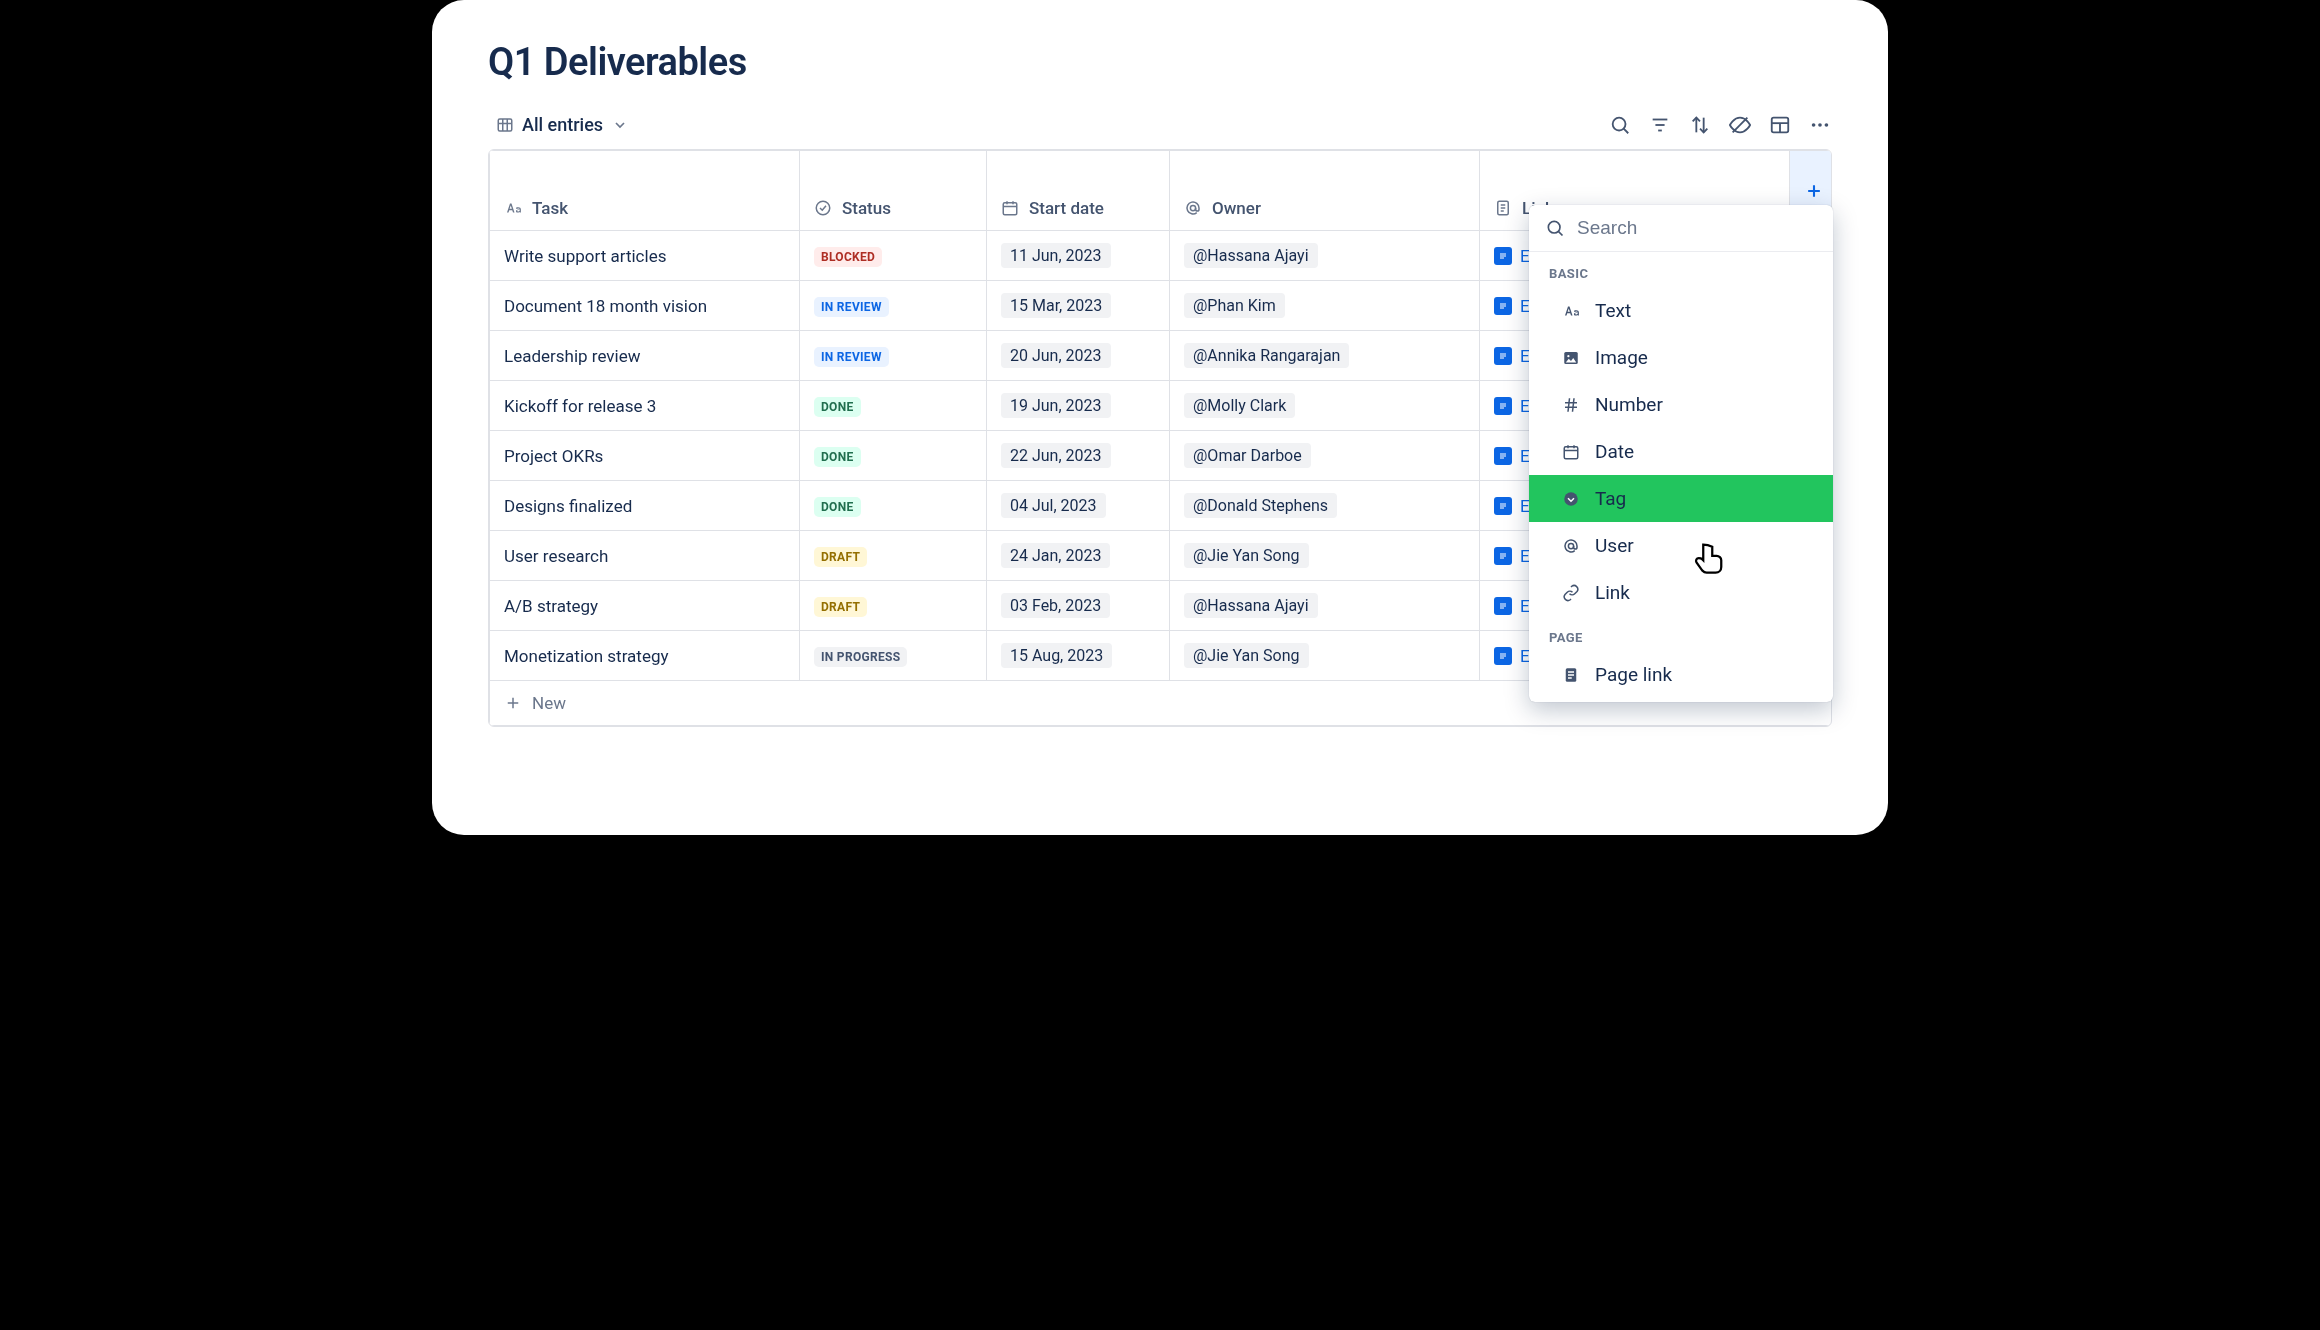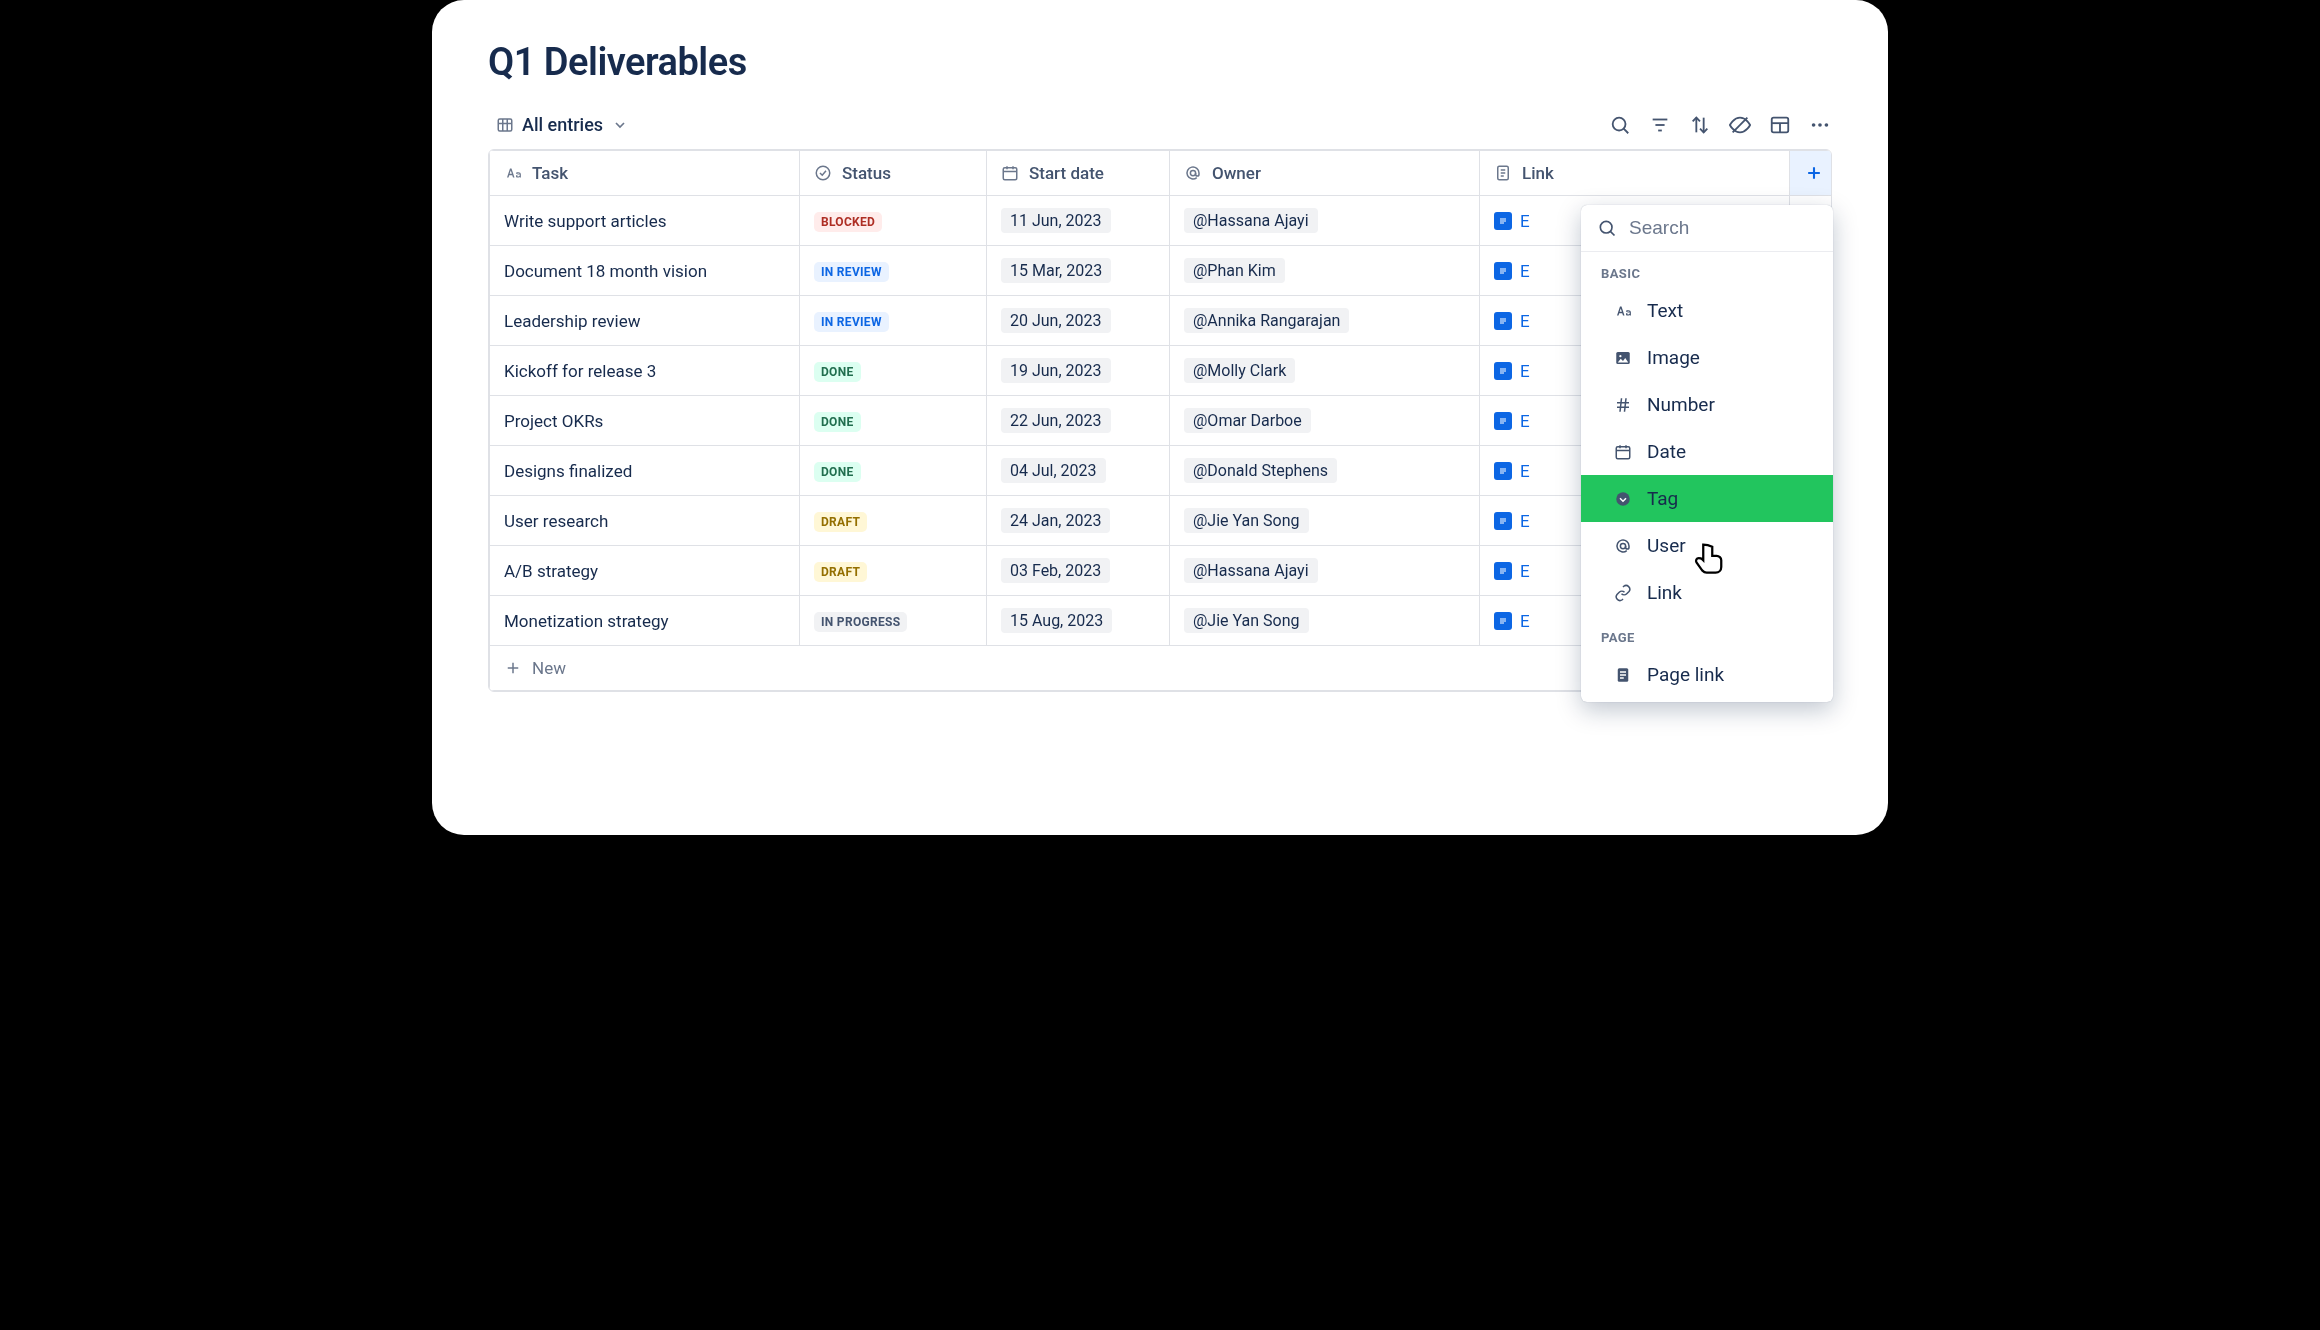--- a/index.html
+++ b/index.html
@@ -86,20 +86,21 @@
     .col-task  { width: 310px; }
     .col-status{ width: 187px; }
     .col-date  { width: 183px; }
     .col-owner { width: 310px; }
     .col-link  { width: 310px; }
     .col-add   { width: 50px; }
     .th-inner {
       display: flex;
       align-items: center;
       gap: 10px;
+      margin-top: 35px;
     }
     .th-icon {
       width: 18px;
       height: 18px;
       color: #6B778C;
       display:flex;align-items:center;justify-content:center;
     }
     .add-col {
       text-align: center;
       background: #E9F2FF;
@@ -137,21 +138,21 @@
     .new-row {
       display:flex;align-items:center;gap:10px;
       color:#6B778C;font-size:17px;cursor:pointer;
     }
     .new-row-td { padding:12px 14px; }
     
     .dropdown {
       position:absolute;
       top: 205px;
       right: 55px;
-      width: 252px;
+      width: 304px;
       background:#fff;
       border-radius: 6px;
       box-shadow: 0 8px 24px rgba(9,30,66,0.25), 0 0 1px rgba(9,30,66,0.3);
       overflow:hidden;
       padding-bottom: 4px;
     }
     .dropdown-search {
       display:flex;align-items:center;gap:12px;
       padding: 12px 16px;
       border-bottom:1px solid #ebecf0;

